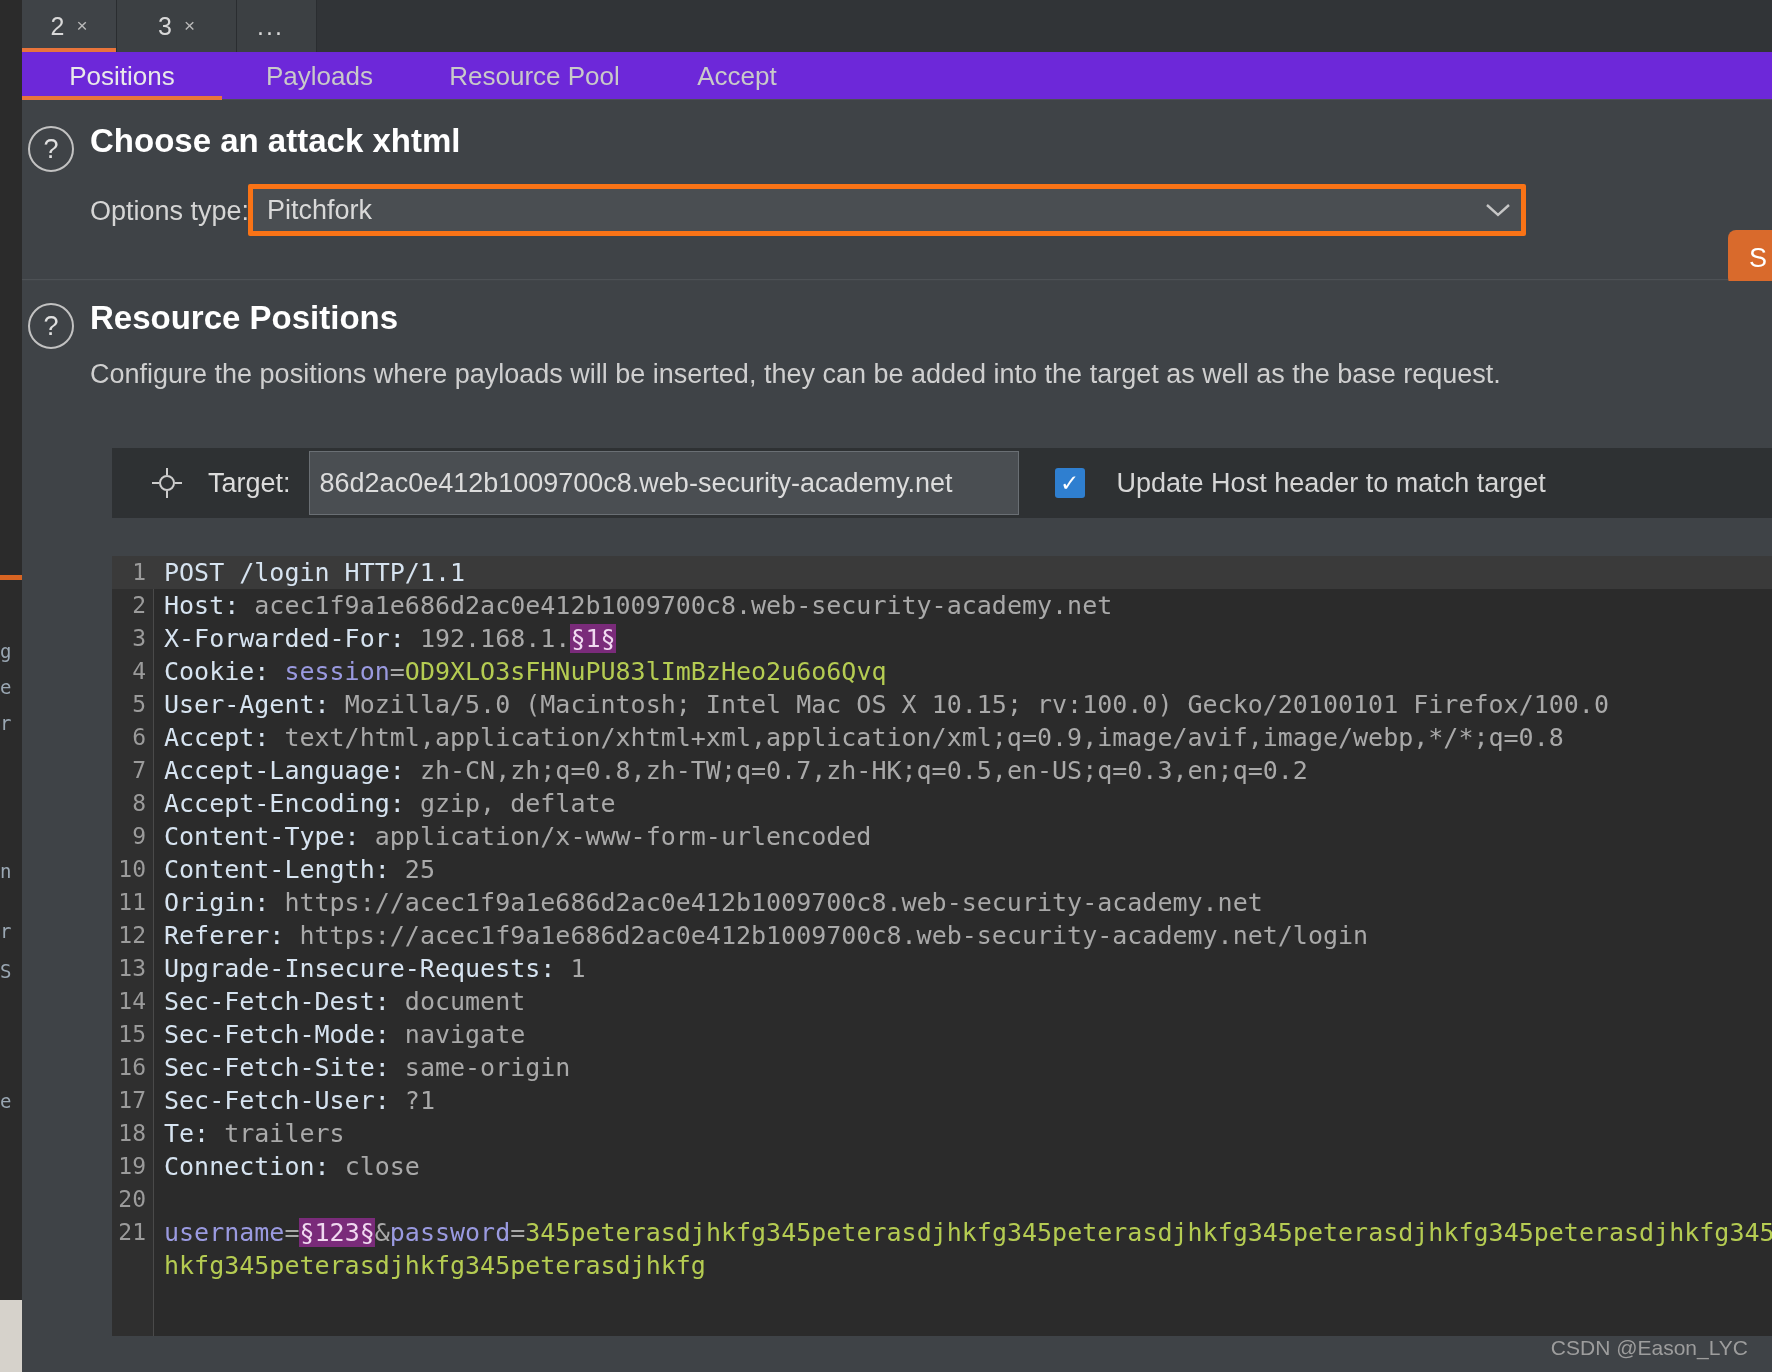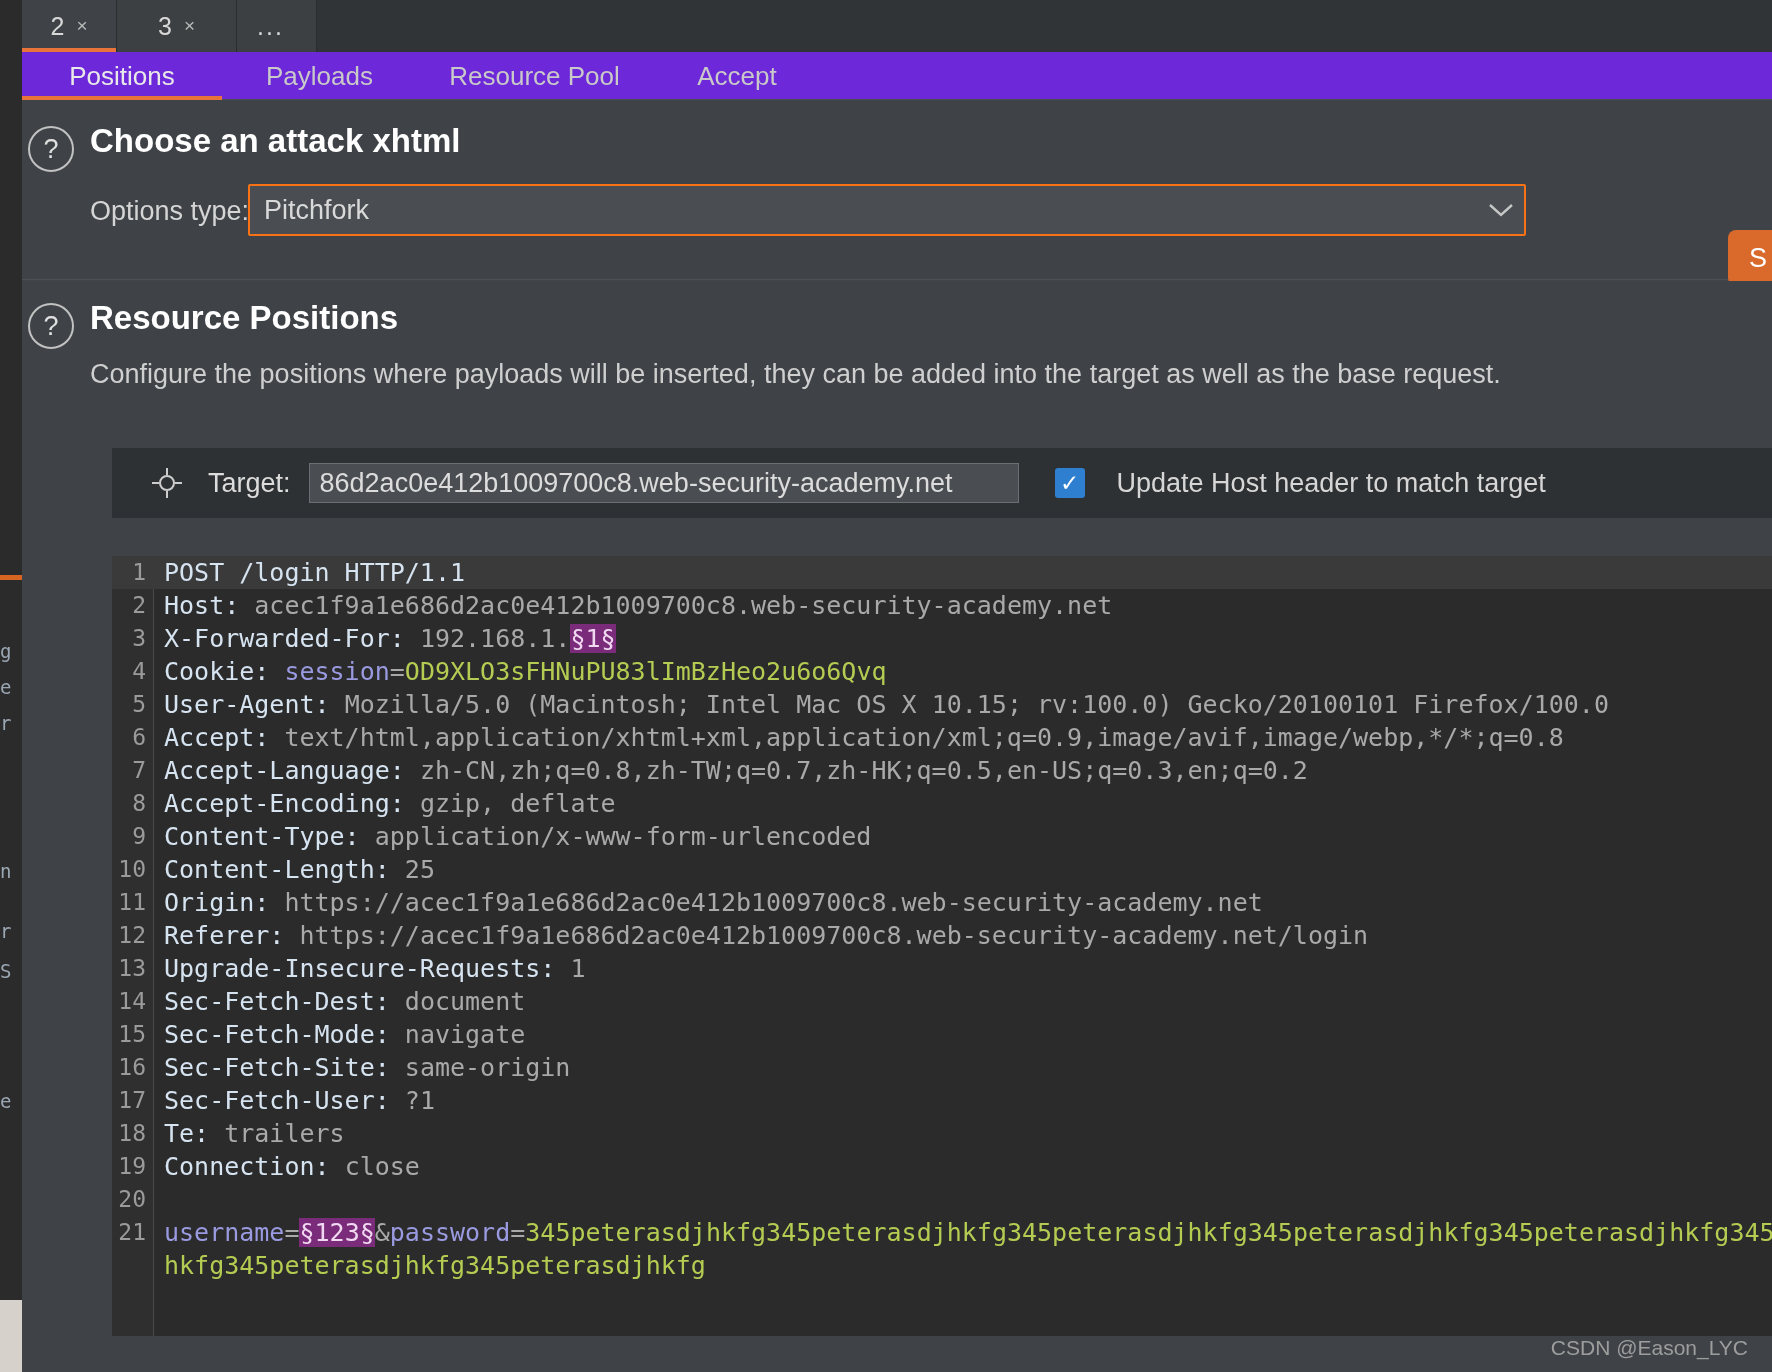--- a/index.html
+++ b/index.html
@@ -88,21 +88,21 @@
     font-size: 27px; cursor: default;
   }
   .sec-title {
     position: absolute; color: #ffffff; font-weight: bold;
     font-size: 33px; letter-spacing: 0px;
   }
   .field-label {
     position: absolute; color: #d5d5d5; font-size: 27px;
   }
   .combo {
-    position: absolute; background: #4a4e52; border: 2px solid #f97316;
+    position: absolute; background: #4a4e52; border: 5px solid #f97316;
     display: flex; align-items: center; border-radius: 2px;
   }
   .combo .cval {
     color: #d9d9d9; font-size: 27px; padding-left: 14px; flex: 1;
   }
   .combo .chev {
     width: 46px; display: flex; align-items: center; justify-content: center;
   }
   .start-btn {
     position: absolute; right: -16px; top: 130px; width: 60px; height: 56px;
@@ -123,21 +123,21 @@
 
   
   .target-bar {
     position: absolute; left: 90px; top: 167px; width: 1682px; height: 70px;
     background: #2e3133;
     display: flex; align-items: center;
   }
   .crosshair-icon { margin-left: 40px; width: 30px; height: 30px; position: relative; }
   .target-label { color: #dcdcdc; font-size: 27px; margin-left: 26px; }
   .target-input {
-    margin-left: 18px; width: 710px; height: 40px;
+    margin-left: 18px; width: 710px; height: 64px;
     background: #4a4e52; border: 1px solid #6a6f74;
     color: #dcdcdc; font-size: 27px; padding: 0 10px; outline: none;
     font-family: "Liberation Sans", sans-serif;
   }
   .host-check-wrap { display: flex; align-items: center; margin-left: 36px; }
   .host-check {
     width: 30px; height: 30px; background: #2f7fd0; border-radius: 3px;
     display: flex; align-items: center; justify-content: center;
     color: #fff; font-size: 23px; line-height: 1;
   }

